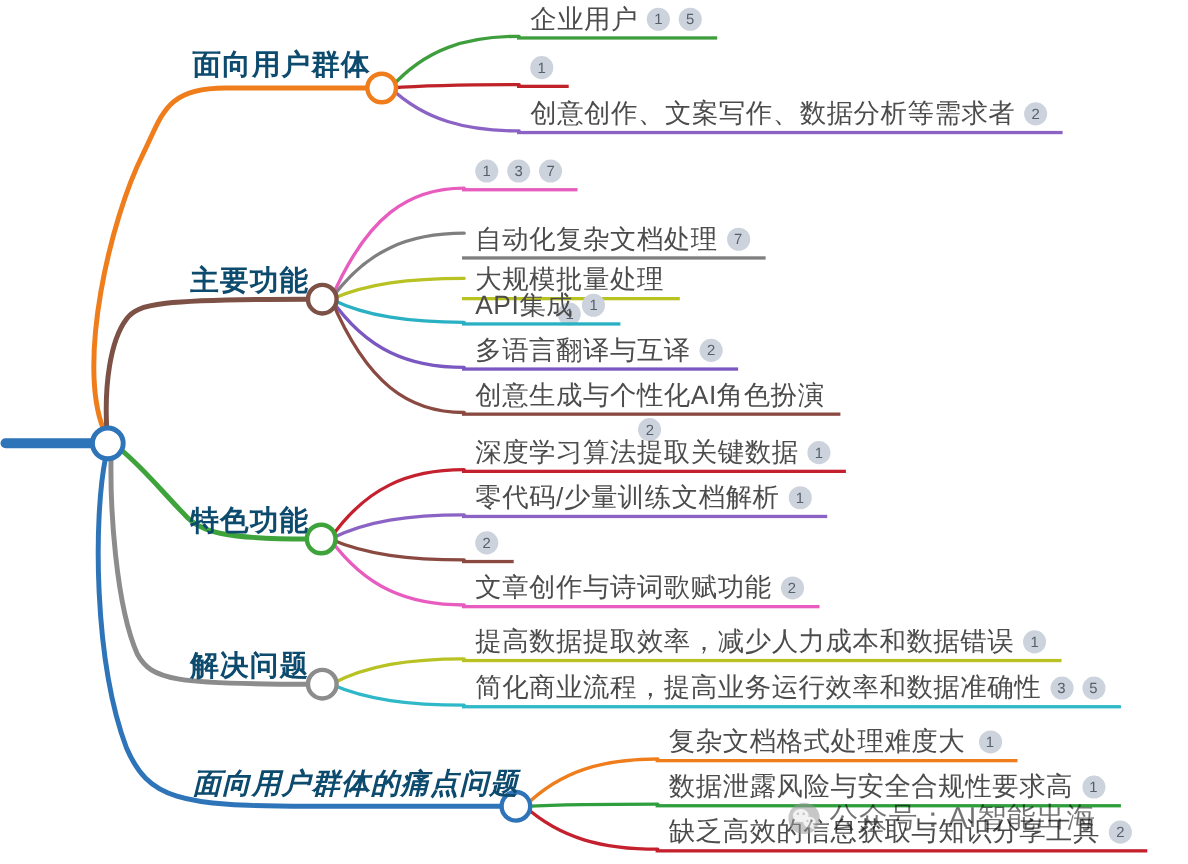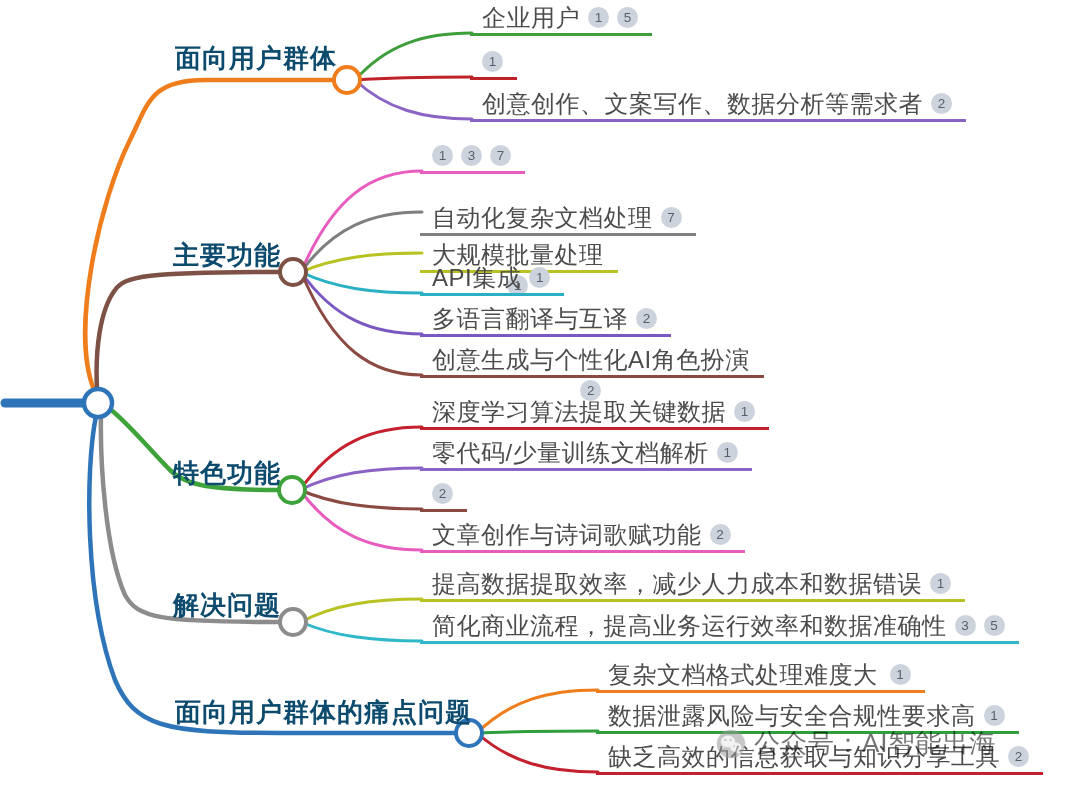--- a/index.html
+++ b/index.html
@@ -135,21 +135,21 @@
         <span class="badge" style="background: rgb(205, 211, 220); color: rgb(85, 95, 108);">1</span>
       </div>
       <div class="leaf" style="left: 596px; top: 703px; border-bottom-color: rgb(47, 158, 61);">
         <span>数据泄露风险与安全合规性要求高</span>
         <span class="badge" style="background: rgb(205, 211, 220); color: rgb(85, 95, 108);">1</span>
       </div>
       <div class="leaf" style="left: 596px; top: 744px; border-bottom-color: rgb(197, 32, 46);">
         <span>缺乏高效的信息获取与知识分享工具</span>
         <span class="badge" style="background: rgb(205, 211, 220); color: rgb(85, 95, 108);">2</span>
       </div>
-      <div class="branch-label" style="left: 175px; top: 698px;">面向用户群体的痛点问题</div>
+      <div class="branch-label" style="left: 175px; top: 698px; font-style: italic;">面向用户群体的痛点问题</div>
     </div>
   <div class="watermark">
     <svg class="wechat-icon" viewBox="0 0 40 40">
       <circle cx="20" cy="20" r="19" fill="#9a9a9a"></circle>
       <ellipse cx="16" cy="16.5" rx="9.5" ry="8" fill="#e8e8e8"></ellipse>
       <circle cx="12.5" cy="14.5" r="1.6" fill="#9a9a9a"></circle>
       <circle cx="19.5" cy="14.5" r="1.6" fill="#9a9a9a"></circle>
       <path d="M9 22 L7 26 L12 23.5 Z" fill="#e8e8e8"></path>
       <ellipse cx="26.5" cy="24.5" rx="7.5" ry="6.5" fill="#e8e8e8"></ellipse>
       <circle cx="24" cy="23" r="1.3" fill="#9a9a9a"></circle>

